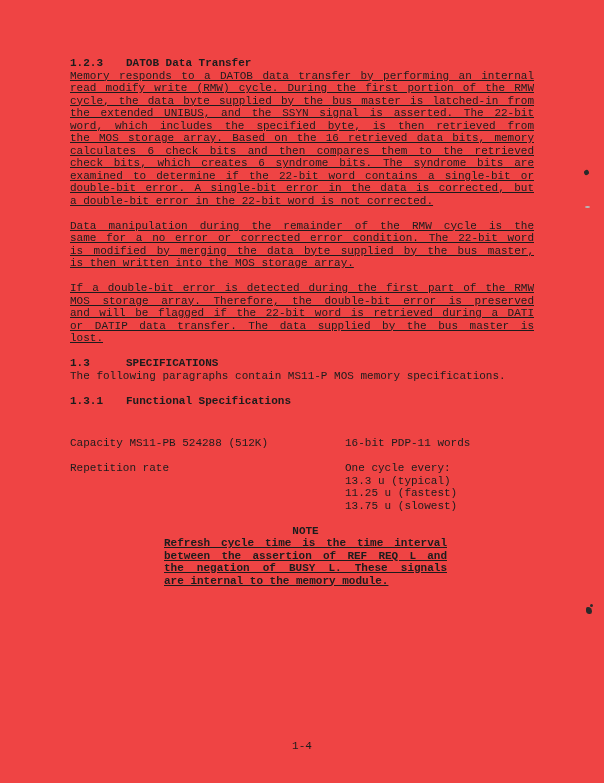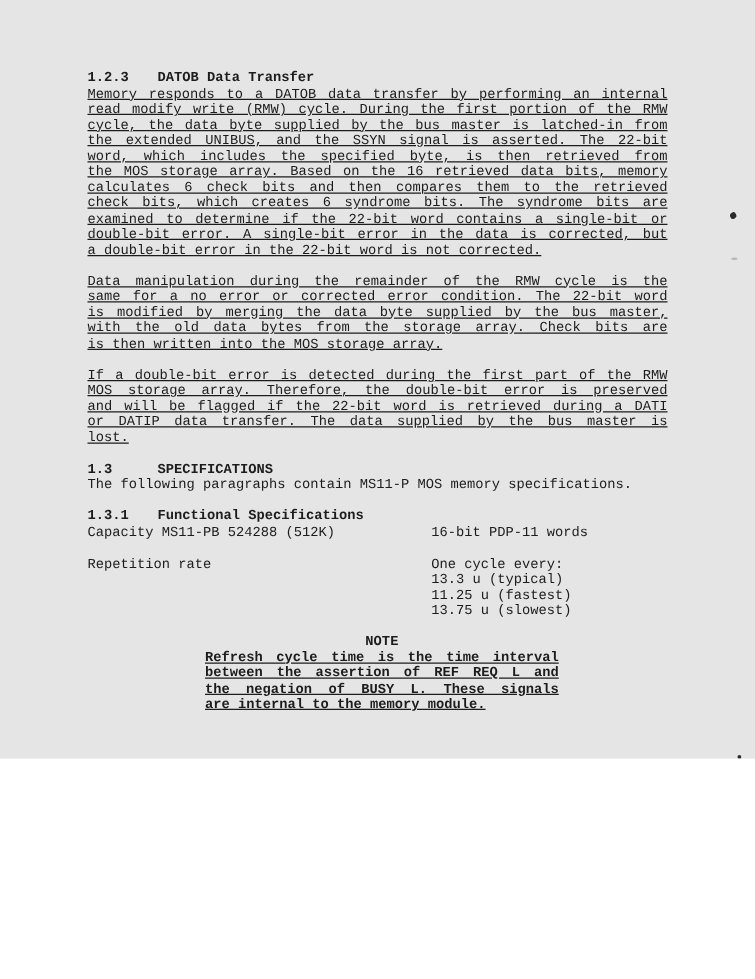--- a/index.html
+++ b/index.html
@@ -1,39 +1,39 @@
 <!DOCTYPE html>
 <html><head>
 <meta charset="utf-8">
 <style>
   html, body { margin: 0; padding: 0; background: #ffffff; }
   .page {
     position: relative;
     width: 604px;
-    height: 607px;
-    background: #e5e5e5;
+    height: 783px;
+    background: #ef4444;
     overflow: hidden;
     font-family: "Liberation Mono", "DejaVu Sans Mono", monospace;
     color: #1c1c1c;
   }
   .content {
     position: absolute;
     left: 70px;
     top: 57px;
     width: 464px;
     font-size: 11px;
     line-height: 12.5px;
   }
   .heading { display: flex; font-weight: bold; }
   .hnum { width: 56px; flex: none; }
   .para { margin-bottom: 12.5px; }
   .line { text-align: justify; text-align-last: justify; white-space: normal; text-decoration: underline; }
   .line.last { text-align-last: left; }
   .intro-line { margin-bottom: 12.5px; }
-  .subheading-gap { margin-bottom: 1px; }
+  .subheading-gap { margin-bottom: 30px; }
   .spec-row { display: flex; margin-bottom: 12.5px; gap: 28px; }
   .spec-label { width: 247px; flex: none; }
   .spec-values { flex: 1; }
   .note {
     margin-left: 94px;
     width: 283px;
     font-weight: bold;
     margin-top: 12px;
   }
   .note-title { text-align: center; }
@@ -79,21 +79,20 @@
         <div class="line">examined to determine if the 22-bit word contains a single-bit or</div>
         <div class="line">double-bit error. A single-bit error in the data is corrected, but</div>
         <div class="line last">a double-bit error in the 22-bit word is not corrected.</div>
       </div>
 
     <div class="para">
 
     <div class="line">Data manipulation during the remainder of the RMW cycle is the</div>
         <div class="line">same for a no error or corrected error condition. The 22-bit word</div>
         <div class="line">is modified by merging the data byte supplied by the bus master,</div>
-        <div class="line">with the old data bytes from the storage array. Check bits are</div>
         <div class="line last">is then written into the MOS storage array.</div>
       </div>
 
     <div class="para">
 
     <div class="line">If a double-bit error is detected during the first part of the RMW</div>
         <div class="line">MOS storage array. Therefore, the double-bit error is preserved</div>
         <div class="line">and will be flagged if the 22-bit word is retrieved during a DATI</div>
         <div class="line">or DATIP data transfer. The data supplied by the bus master is</div>
         <div class="line last">lost.</div>

